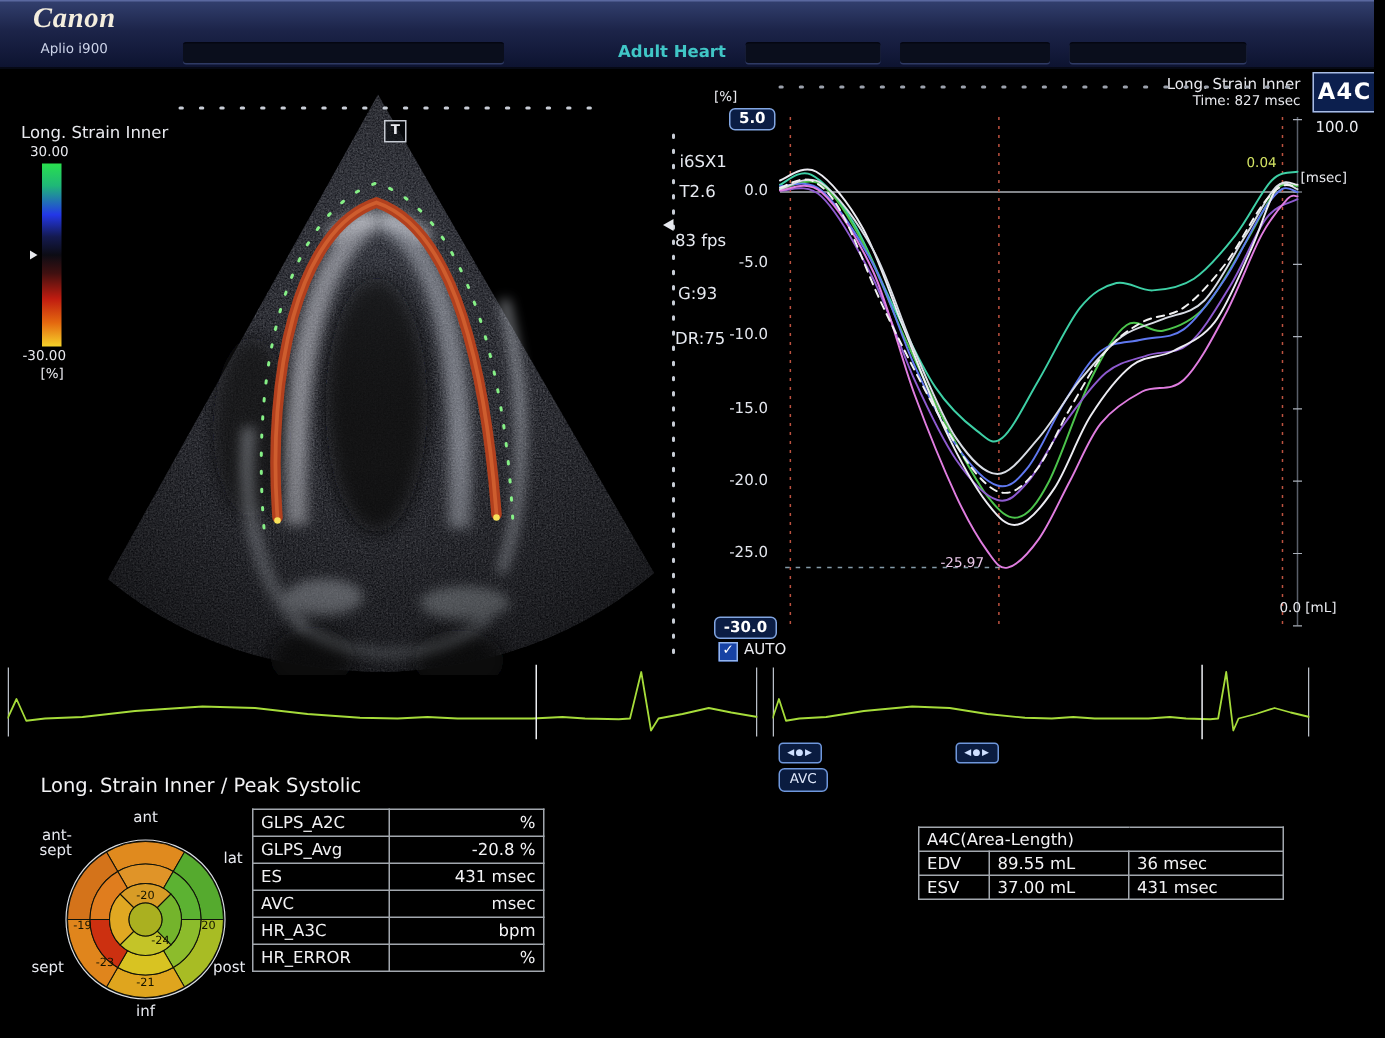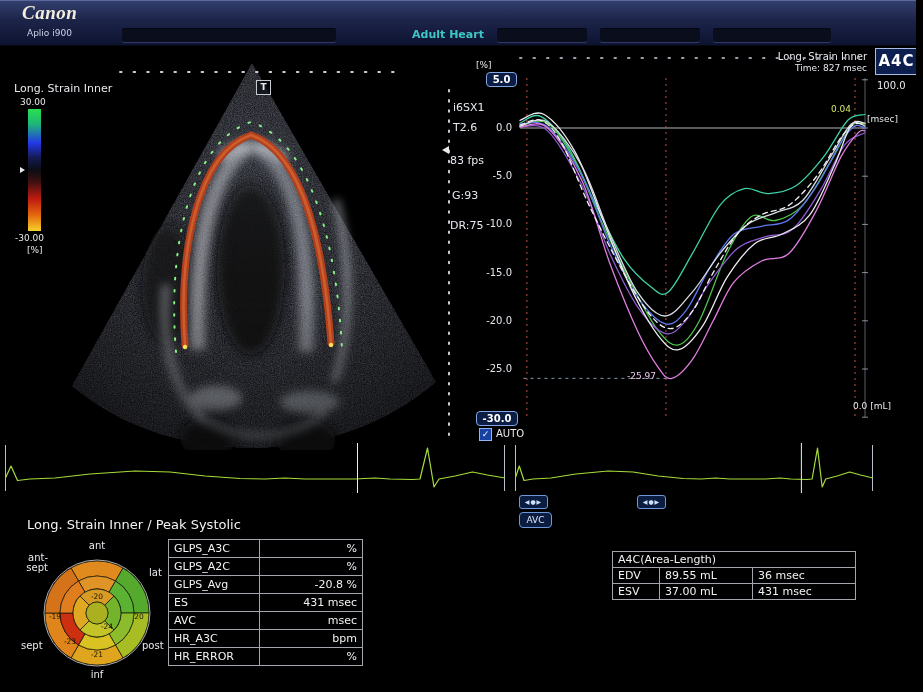--- a/index.html
+++ b/index.html
@@ -261,24 +261,20 @@
     <div class="bl bl-ant">ant</div>
     <div class="bl bl-antsept">ant-sept</div>
     <div class="bl bl-lat">lat</div>
     <div class="bl bl-sept">sept</div>
     <div class="bl bl-post">post</div>
     <div class="bl bl-inf">inf</div>
   </div>
 
   <table class="meas">
     <tbody>
-        <tr>
-          <td class="lab">GLPS_A3C</td>
-          <td class="val">%</td>
-        </tr>
     <tr>
           <td class="lab">GLPS_A2C</td>
           <td class="val">%</td>
         </tr>
     <tr>
           <td class="lab">GLPS_Avg</td>
           <td class="val">-20.8 %</td>
         </tr>
     <tr>
           <td class="lab">ES</td>

